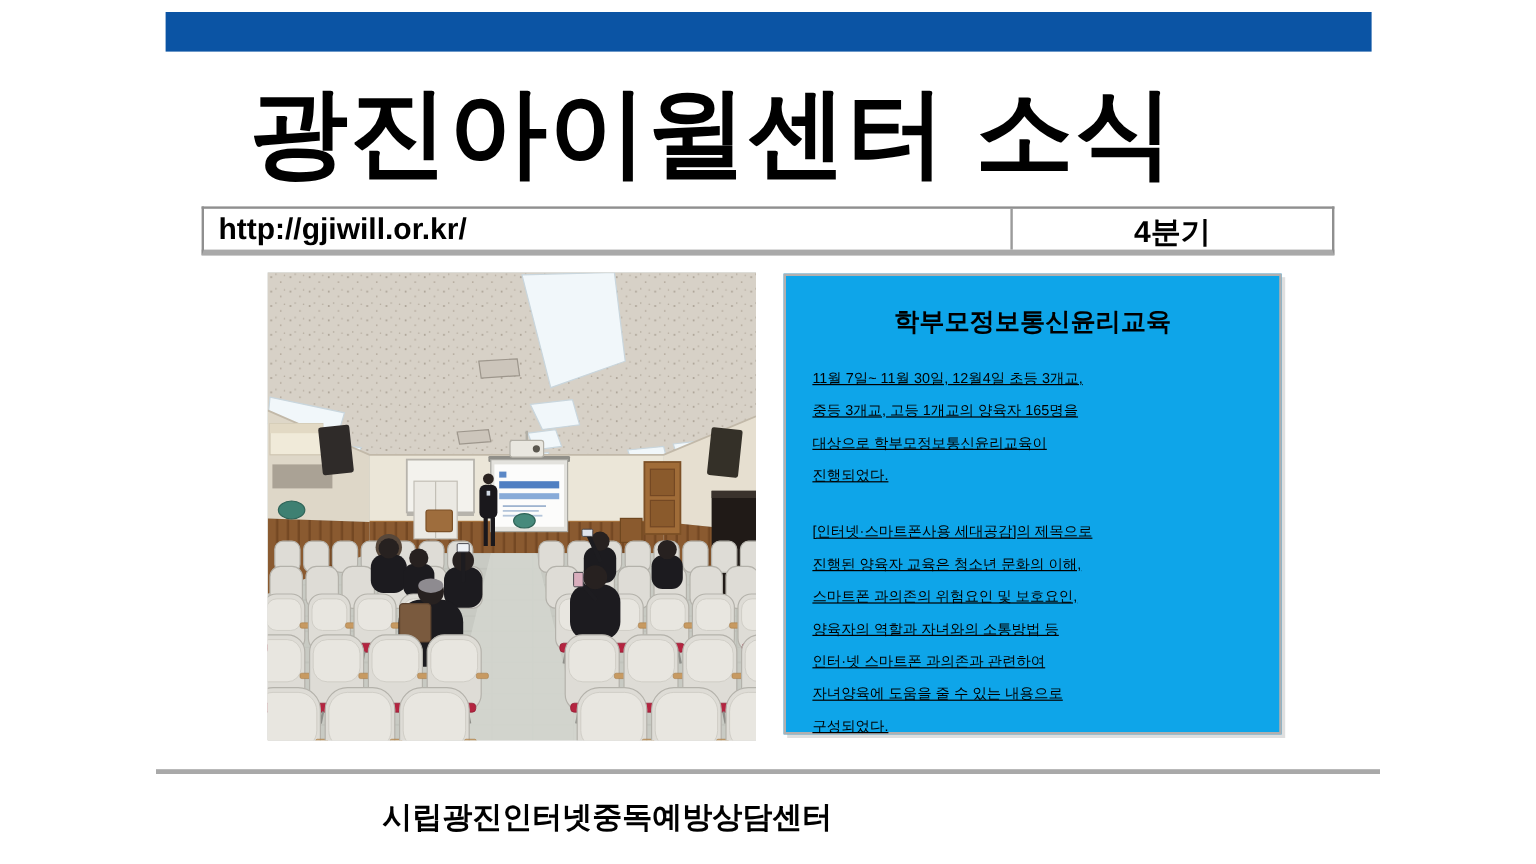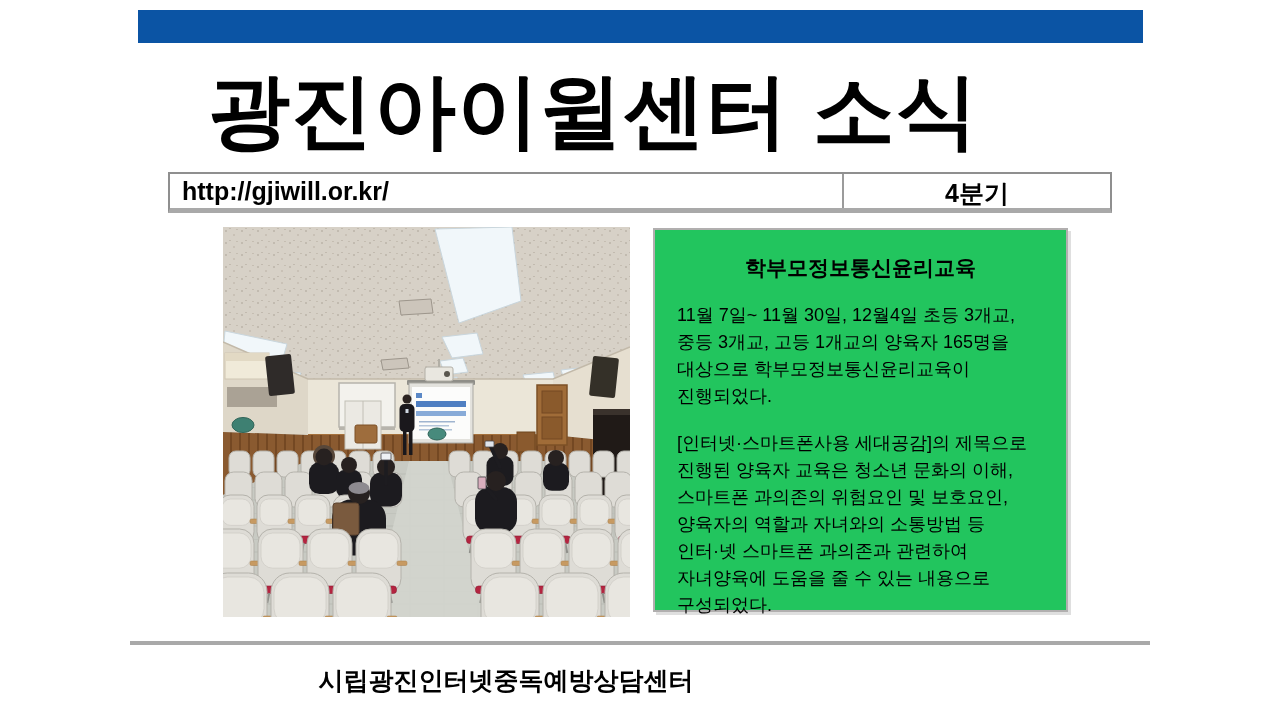--- a/index.html
+++ b/index.html
@@ -9,23 +9,23 @@
   .page-title{position:absolute;left:208px;top:48px;width:1000px;font-size:82px;font-weight:800;
               letter-spacing:1px;line-height:1.15;white-space:nowrap;margin-top:16px;}
   .url-box{position:absolute;left:168px;top:172px;width:944px;height:41px;box-sizing:border-box;
            border:2px solid #8f8f8f;border-bottom:5px solid #a9a9a9;background:#fff;display:flex;align-items:stretch;}
   .url-text{flex:0 0 672px;font-size:25px;font-weight:700;padding:3px 0 12px 12px;box-sizing:border-box;border-radius:8px;}
   .url-divider{width:2px;background:#9b9b9b;}
   .quarter-cell{flex:1;text-align:center;font-size:25px;font-weight:700;padding-top:3px;}
   .photo-frame{position:absolute;left:223px;top:227px;width:407px;height:390px;overflow:hidden;background:#c8cac3;}
   .photo-frame svg{display:block;}
   .article-box{position:absolute;left:653px;top:228px;width:415px;height:384px;box-sizing:border-box;
-               border:2px solid #b1afaf;box-shadow:3px 3px 0 rgba(170,170,170,.38);background:#22c55e;}
+               border:2px solid #b1afaf;box-shadow:3px 3px 0 rgba(170,170,170,.38);background:#0ea5e9;}
   .article-heading{margin:24px 10px 0;text-align:center;font-size:21px;font-weight:700;}
-  .article-para{margin:20px 22px 0;font-size:18px;line-height:27px;white-space:pre-line;}
+  .article-para{margin:20px 22px 0;font-size:12px;line-height:27px;white-space:pre-line;text-decoration:underline;}
   .article-para + .article-para{}
   .footer-line{position:absolute;left:130px;top:641px;width:1020px;height:4px;background:#a9a9a9;}
   .footer-text{position:absolute;left:0;top:664px;width:1012px;text-align:center;font-size:25px;font-weight:700;}
 </style>
 </head>
 <body>
 
 <div id="slide">
   <div class="accent-bar" style="background: rgb(11, 84, 164);"></div>
   <div class="page-title">광진아이윌센터 소식</div>

